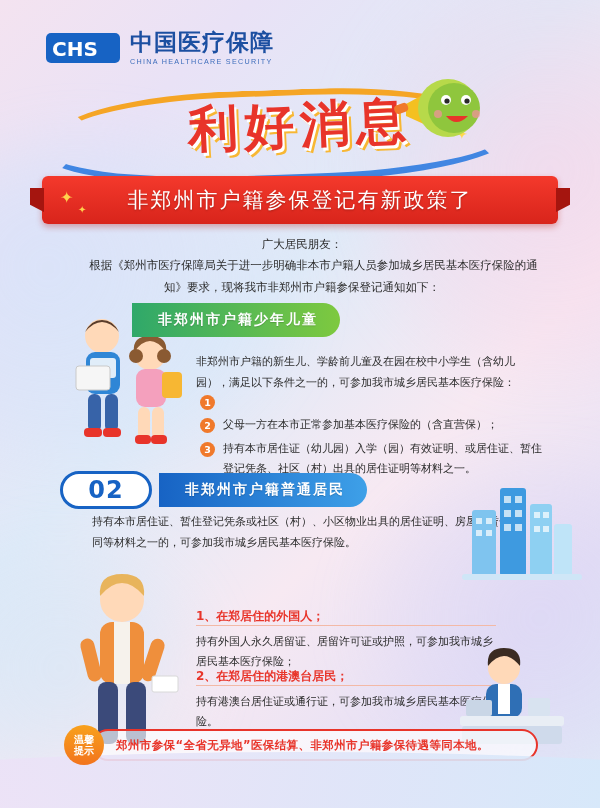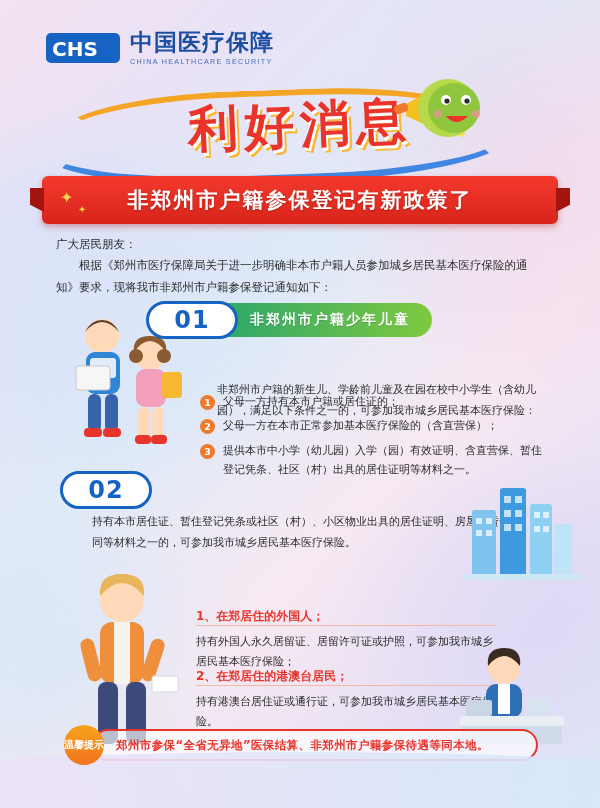--- a/index.html
+++ b/index.html
@@ -87,32 +87,33 @@
     box-shadow: 0 3px 6px rgba(180,30,20,.35);
     display: flex; align-items: center; justify-content: center;
   }
   .ribbon::before, .ribbon::after {
     content: ""; position: absolute; top: 12px; width: 14px; height: 24px;
     background: #a5150f;
   }
   .ribbon::before { left: -12px; clip-path: polygon(0 0, 100% 0, 100% 100%, 0 70%); }
   .ribbon::after  { right: -12px; clip-path: polygon(0 0, 100% 0, 100% 70%, 0 100%); }
   .ribbon-text {
-    color: #fff; font-size: 21px; font-weight: bold; letter-spacing: 2px;
+    color: #fff; font-size: 21px; font-weight: normal; letter-spacing: 2px;
     font-family: "DejaVu Sans", sans-serif;
     text-shadow: 0 1px 2px rgba(0,0,0,.25);
   }
   .ribbon-star { position: absolute; left: 18px; top: 12px; color: #ffd04d; font-size: 16px; }
   .ribbon-star2 { position: absolute; left: 36px; top: 28px; color: #ffd04d; font-size: 10px; }
 
   
   .intro {
     position: absolute; left: 56px; top: 234px; width: 492px;
     font-size: 11.5px; color: #2b2b2b; line-height: 1.85;
     font-family: Liberation Sans, sans-serif;
+    text-align: center;
   }
   .intro p + p { text-indent: 2em; }
 
   
   .sec-head { position: absolute; height: 40px; display: flex; align-items: center; }
   .num-pill {
     width: 92px; height: 38px; border-radius: 19px;
     background: #fff; border: 3px solid #1763c4;
     display: flex; align-items: center; justify-content: center;
     font-family: "DejaVu Sans", sans-serif;
@@ -135,21 +136,21 @@
 
   .s1 { left: 146px; top: 300px; }
   .s2 { left: 60px;  top: 470px; gap: 21px; }
   .s3 { left: 150px; top: 560px; }
 
   
   .body-txt {
     position: absolute; font-size: 11px; color: #2b2b2b; line-height: 1.9;
     font-family: "DejaVu Sans", sans-serif;
   }
-  .t1 { left: 217px; top: 352px; width: 348px; margin-top: 28px; }
+  .t1 { left: 196px; top: 352px; width: 348px; }
   .t2 { left: 92px;  top: 512px; width: 420px; }
 
   .cond-list { position: absolute; left: 200px; top: 392px; width: 350px; }
   .cond-item { display: flex; gap: 8px; margin-bottom: 5px; }
   .cond-badge {
     flex: 0 0 auto; width: 15px; height: 15px; border-radius: 50%;
     background: #f0792b; color: #fff; font-size: 9.5px; font-weight: bold;
     display: flex; align-items: center; justify-content: center; margin-top: 3px;
     font-family: "DejaVu Sans", sans-serif;
   }
@@ -167,21 +168,21 @@
 
   
   .tip-wrap {
     position: absolute; left: 64px; top: 728px; width: 474px; height: 34px;
     display: flex; align-items: center;
   }
   .tip-badge {
     width: 40px; height: 40px; border-radius: 50%;
     background: linear-gradient(180deg,#f8a11c,#f2741d);
     color: #fff; font-size: 10px; font-weight: bold; line-height: 1.15;
-    display: flex; align-items: center; justify-content: center;
+    display: flex; flex-direction: column; align-items: center; justify-content: center;
     position: relative; z-index: 3; flex: 0 0 auto;
     font-family: "DejaVu Sans", sans-serif;
   }
   .tip-box {
     flex: 1; height: 32px; margin-left: -12px; padding-left: 22px; padding-right: 10px;
     border: 2px solid #e8342a; border-radius: 16px;
     display: flex; align-items: center; background: rgba(255,255,255,.65);
   }
   .tip-text {
     font-size: 11.5px; color: #e8342a; font-weight: bold; letter-spacing: .4px;
@@ -283,43 +284,44 @@
       <rect x="86" y="69" width="30" height="38" rx="9" fill="#f4a0bd"></rect>
       <rect x="88" y="107" width="12" height="32" rx="6" fill="#ffd9b8"></rect>
       <rect x="102" y="107" width="12" height="32" rx="6" fill="#ffd9b8"></rect>
       <rect x="85" y="135" width="16" height="9" rx="4" fill="#e8342a"></rect>
       <rect x="101" y="135" width="16" height="9" rx="4" fill="#e8342a"></rect>
       <rect x="112" y="72" width="20" height="26" rx="4" fill="#f7b733"></rect>
     </svg>
   </div>
 
   <div class="sec-head s1">
-    <div class="num-pill">01</div>
     <div class="sec-bar sec-bar-green">
       <span class="sec-title">非郑州市户籍少年儿童</span>
     </div>
   </div>
   <div class="body-txt t1">非郑州市户籍的新生儿、学龄前儿童及在园在校中小学生（含幼儿园），满足以下条件之一的，可参加我市城乡居民基本医疗保险：</div>
   <div class="cond-list">
     <div class="cond-item">
       <span class="cond-badge">1</span>
-      <span class="cond-text">父母一方持有本市户籍或居住证的；</span>
     </div>
     <div class="cond-item">
       <span class="cond-badge">2</span>
       <span class="cond-text">父母一方在本市正常参加基本医疗保险的（含直营保）；</span>
     </div>
     <div class="cond-item">
       <span class="cond-badge">3</span>
-      <span class="cond-text">提供本市中小学（幼儿园）入学（园）有效证明、含直营保、暂住登记凭条、社区（村）出具的居住证明等材料之一。</span>
+      <span class="cond-text">持有本市居住证（幼儿园）入学（园）有效证明、或居住证、暂住登记凭条、社区（村）出具的居住证明等材料之一。</span>
     </div>
   </div>
 
   <div class="sec-head s2">
     <div class="num-pill">02</div>
+    <div class="sec-bar sec-bar-blue">
+      <span class="sec-title">非郑州市户籍普通居民</span>
+    </div>
   </div>
   <div class="body-txt t2">持有本市居住证、暂住登记凭条或社区（村）、小区物业出具的居住证明、房屋租赁合同等材料之一的，可参加我市城乡居民基本医疗保险。</div>
 
   <div class="illu illu-city">
     <svg width="120" height="110" viewBox="0 0 120 110">
       <rect x="10" y="40" width="24" height="66" rx="3" fill="#7fc4ef"></rect>
       <rect x="38" y="18" width="26" height="88" rx="3" fill="#3e9ae0"></rect>
       <rect x="68" y="34" width="22" height="72" rx="3" fill="#8ed0f2"></rect>
       <rect x="92" y="54" width="18" height="52" rx="3" fill="#bfe4f8"></rect>
       <g fill="#ffffff" opacity=".7">

